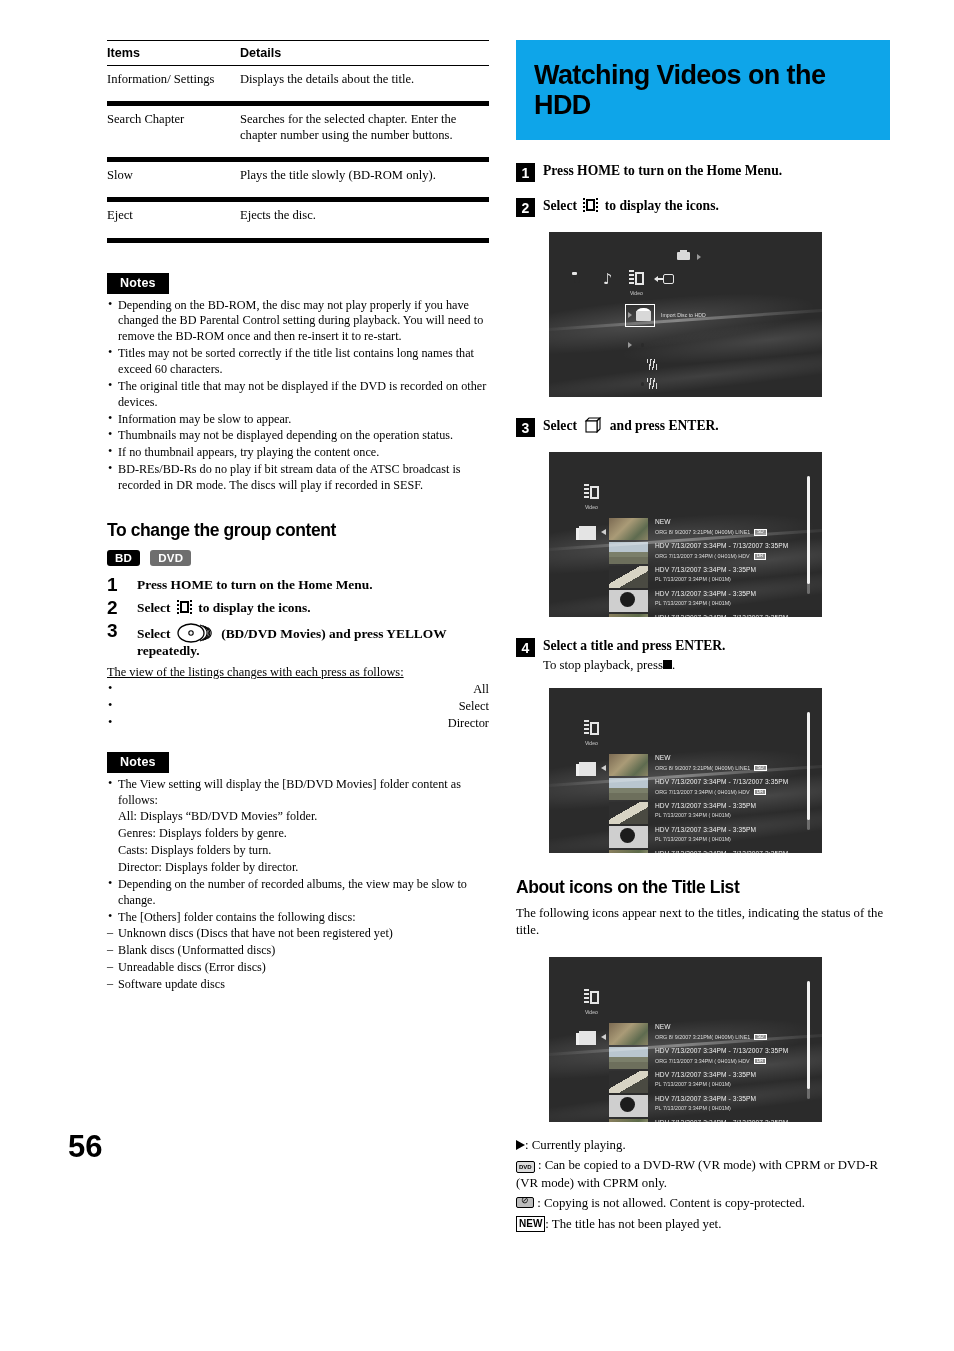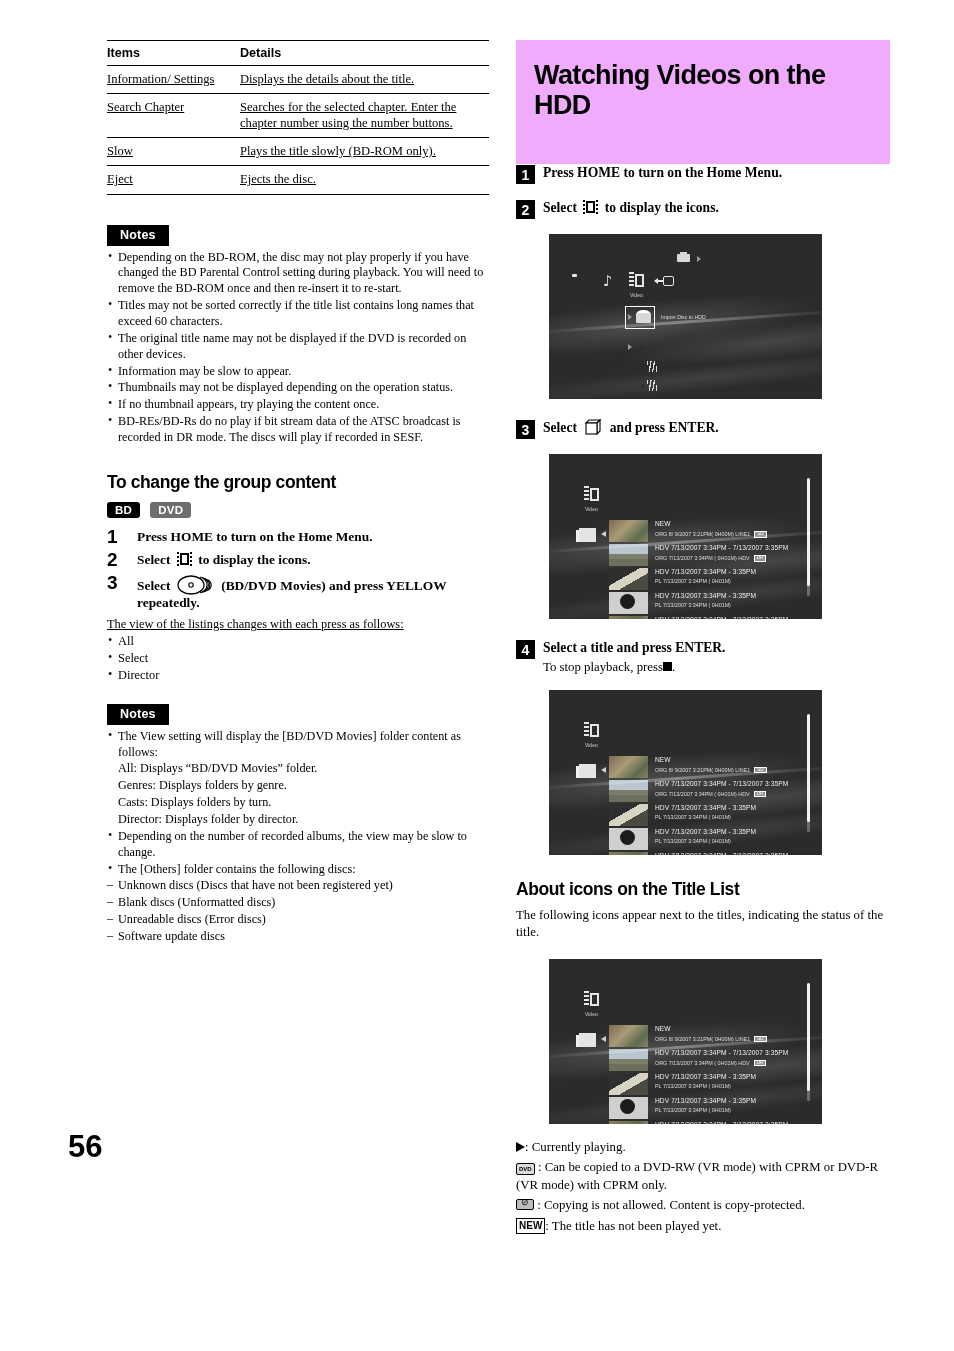--- a/index.html
+++ b/index.html
@@ -20,22 +20,22 @@
 
   
   table.items { width: 100%; border-collapse: collapse; font-size: 12.6px; }
   table.items th {
     text-align: left; font-family: "Liberation Sans", sans-serif;
     font-weight: bold; font-size: 12.6px;
     padding: 3px 0 5px 0;
     border-bottom: 1.6px solid #000;
   }
   table.items td {
-    vertical-align: top; padding: 5px 0 6px 0;
-    border-bottom: 1px solid #000000; line-height: 1.28; text-decoration: underline;
+    vertical-align: top; padding: 5px 0 14px 0;
+    border-bottom: 5px solid #000000; line-height: 1.28;
   }
   table.items tr.first th { border-top: 1.6px solid #000; padding-top: 5px;}
   table.items td.c1 { width: 133px; padding-right: 6px; }
 
   
   .notes-label {
     display: inline-block; background: #000; color: #fff;
     font-family: "Liberation Sans", sans-serif; font-weight: bold;
     font-size: 12.5px; padding: 3px 13px 4px 13px; letter-spacing: .2px;
   }
@@ -66,27 +66,27 @@
 
   
   .steps-l { margin-top: 4px; }
   .step-l { display: flex; align-items: flex-start; margin-bottom: 2px; }
   .step-l .num {
     font-family: "Liberation Sans", sans-serif; font-weight: bold;
     font-size: 19px; width: 30px; flex: 0 0 30px; line-height: 1.12;
   }
   .step-l .txt { font-weight: bold; font-size: 13.4px; line-height: 1.2; padding-top: 3px; }
   .after-steps { font-size: 12.4px; margin-top: 5px; line-height: 1.3; text-decoration: underline; }
-  ul.plainlist { list-style: none; margin: 0; padding: 0; font-size: 12.4px; line-height: 1.4; }
+  ul.plainlist { list-style: none; margin: 0; padding: 0; font-size: 12.4px; line-height: 1.4; text-align: right; }
   ul.plainlist li { position: relative; padding-left: 11px; }
   ul.plainlist li:before { content: "\2022"; position: absolute; left: 1px; top: -1px; }
 
   
   .title-band {
-    background: #f0abfc; padding: 20px 18px 44px 18px; 
+    background: #0ea5e9; padding: 20px 18px 20px 18px; margin-bottom: 22px;
   }
   .title-band h1 {
     margin: 0; font-family: "Liberation Sans", sans-serif;
     font-weight: bold; font-size: 27px; line-height: 1.12;
     letter-spacing: -0.6px;
   }
 
   
   .step-r { display: flex; align-items: flex-start; margin-bottom: 15px; }
   .step-r .numbox {
@@ -268,21 +268,21 @@
       </tr>
     </tbody>
       </table>
 
     <div style="height:30px"></div>
 
     <div class="notes-label">Notes</div>
     <ul class="notes">
       <li>Depending on the BD-ROM, the disc may not play properly if you have changed the BD Parental Control setting during playback. You will need to remove the BD-ROM once and then re-insert it to re-start.</li>
       <li>Titles may not be sorted correctly if the title list contains long names that exceed 60 characters.</li>
-      <li>The original title name may not be displayed if the DVD is recorded on other devices.</li>
+      <li>The original title that may not be displayed if the DVD is recorded on other devices.</li>
       <li>Information may be slow to appear.</li>
       <li>Thumbnails may not be displayed depending on the operation status.</li>
       <li>If no thumbnail appears, try playing the content once.</li>
       <li>BD-REs/BD-Rs do no play if bit stream data of the ATSC broadcast is recorded in DR mode. The discs will play if recorded in SESF.</li>
     </ul>
 
     <h2 class="sub">To change the group content</h2>
 
     <div class="badges">
       <span class="badge bd">BD</span>

